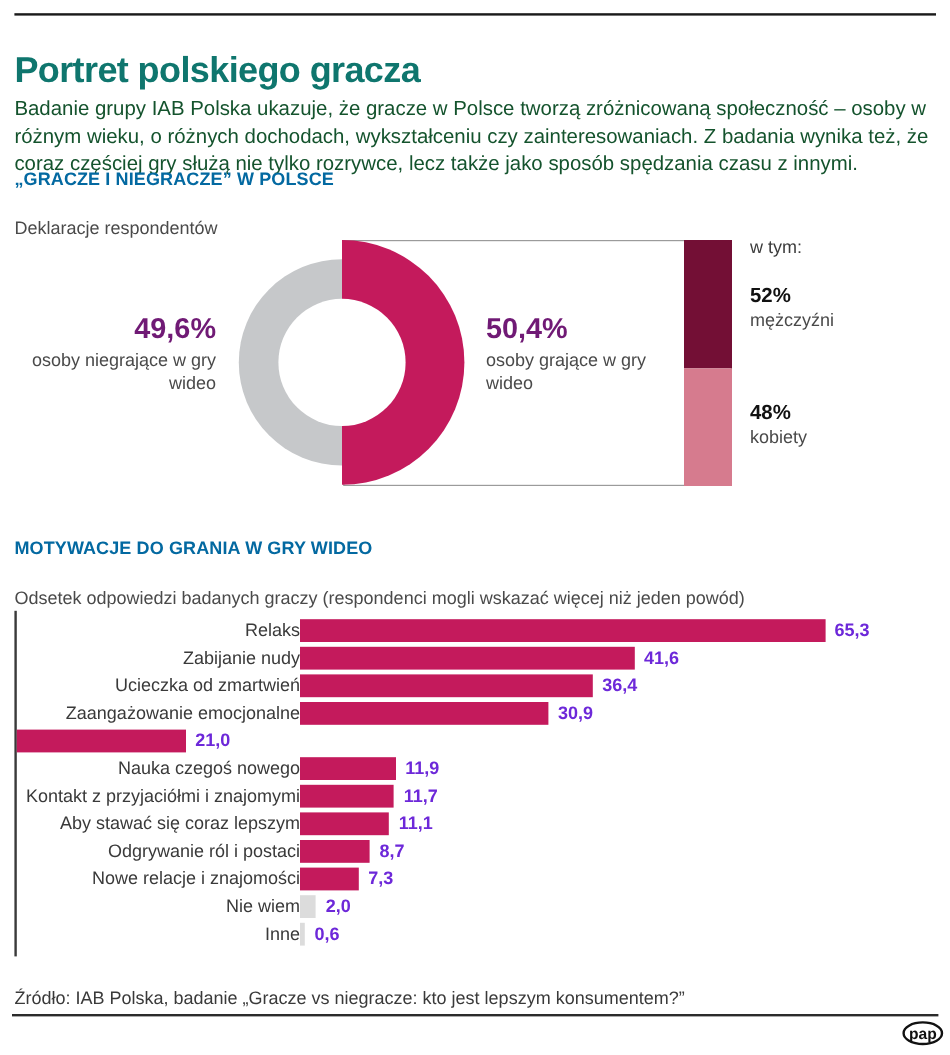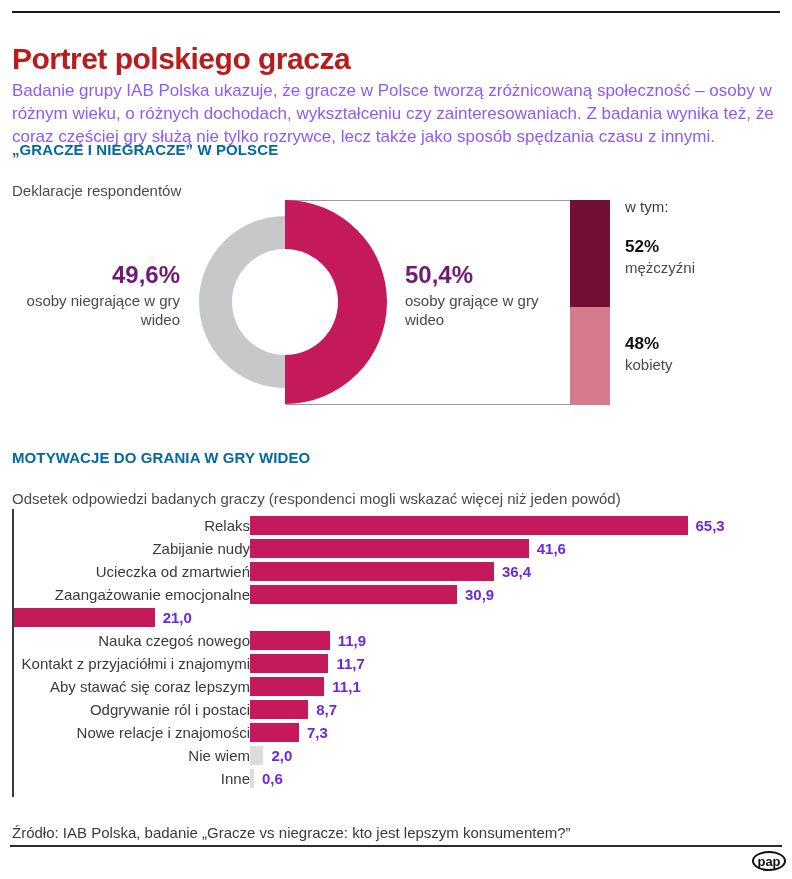--- a/index.html
+++ b/index.html
@@ -5,25 +5,25 @@
   html,body{margin:0;padding:0;background:#fff;}
   .page{
     position:relative;width:792px;height:879px;background:#ffffff;
     font-family:"Liberation Sans","DejaVu Sans",sans-serif;color:#1a1a1a;overflow:hidden;
   }
   .rule{position:absolute;height:2px;background:#1a1a1a;}
   #top-rule{top:11px;left:12px;width:768px;}
   #footer-rule{top:845px;left:10px;width:772px;background:#2b2b2b;}
   #page-title{
     position:absolute;top:22px;left:12px;font-size:30px;font-weight:bold;
-    letter-spacing:-0.5px;color:#b91c1c;
+    letter-spacing:-0.5px;color:#0f766e;
   }
   #intro{
     position:absolute;top:63px;left:12px;width:762px;
-    font-size:17px;line-height:1.34;color:#8b5cf6;
+    font-size:17px;line-height:1.34;color:#14532d;
   }
   .section-title{position:absolute;left:12px;font-size:15px;font-weight:bold;color:#0369a1;letter-spacing:0.1px;text-align:right;}
   .section-subtitle{position:absolute;left:12px;font-size:15px;color:#4a4a4a;margin-top:19px;}
   #sec1-title{top:141px;}
   #sec1-sub{top:163px;}
   #sec2-title{top:449px;}
   #sec2-sub{top:471px;}
 
   
   #donut-region{position:absolute;top:188px;left:0;width:792px;height:250px;}

